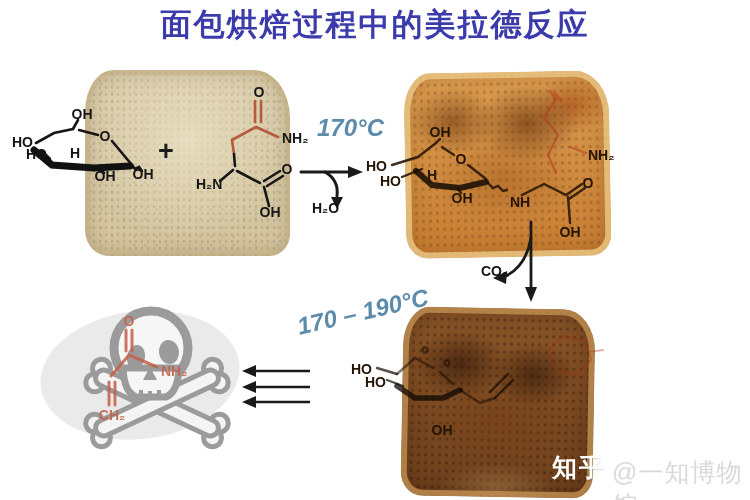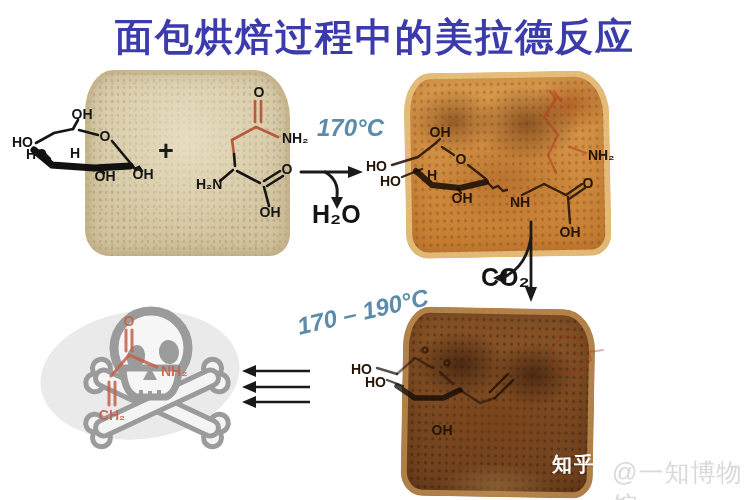--- a/index.html
+++ b/index.html
@@ -1,22 +1,22 @@
 <!DOCTYPE html>
 <html><head>
 <meta charset="utf-8">
 <style>
   html,body{margin:0;padding:0;}
   body{font-family:"Liberation Sans",sans-serif;background:#fff;}
   #stage{position:relative;width:750px;height:500px;background:#fff;overflow:hidden;}
   .abs{position:absolute;}
 
   
-  .title{left:0;top:4px;width:750px;text-align:center;font-size:38px;font-weight:bold;
-         color:#3b3bab;letter-spacing:2px;margin-top:8px;}
+  .title{left:0;top:4px;width:750px;text-align:center;font-size:31px;font-weight:bold;
+         color:#3b3bab;letter-spacing:2px;}
 
   
   .bread{box-sizing:border-box;}
   .bread-light{
     left:85px;top:70px;width:205px;height:186px;
     background:
       radial-gradient(circle at 50% 38%, rgba(235,226,198,.8) 0%, rgba(235,226,198,0) 65%),
       radial-gradient(rgba(122,100,66,.22) 1px, rgba(0,0,0,0) 1.7px),
       radial-gradient(rgba(122,100,66,.15) 1px, rgba(0,0,0,0) 1.9px),
       linear-gradient(#d9cdab,#d2c49e);
@@ -51,26 +51,26 @@
     border-radius:26px 32px 20px 22px / 40px 42px 22px 24px;
     box-shadow:inset 0 0 0 6px rgba(196,146,84,.8), inset 0 0 26px rgba(40,18,5,.5);
     transform:rotate(1deg);
   }
 
   
   .plus{left:158px;top:136px;font-size:27px;font-weight:bold;color:#1b1b1b;}
   .temp{font-size:24px;font-weight:bold;font-style:italic;color:#5d8cab;white-space:nowrap;}
   .temp1{left:317px;top:114px;}
   .temp2{left:296px;top:298px;transform:rotate(-13deg);}
-  .byproduct{font-size:25px;font-weight:bold;color:#141414;white-space:nowrap;}
+  .byproduct{font-size:14px;font-weight:bold;color:#141414;white-space:nowrap;}
   .h2o{left:312px;top:200px;}
   .co2{left:481px;top:263px;}
 
   
-  .wm-brand{left:552px;top:451px;font-size:20px;font-weight:bold;color:#ffffff;
+  .wm-brand{left:552px;top:451px;font-size:25px;font-weight:bold;color:#ffffff;
             text-shadow:0 1px 2px rgba(0,0,0,.18);letter-spacing:2px;}
   .wm-author{left:612px;top:456px;font-size:25px;color:#d9d9d9;letter-spacing:1px;}
 
   
   svg{overflow:visible;}
   svg text{font-family:"Liberation Sans",sans-serif;font-weight:bold;}
   .mol-black text{fill:#151515;font-size:14px;}
   .mol-toast text{fill:#241404;font-size:14px;}
 </style>
 </head>

